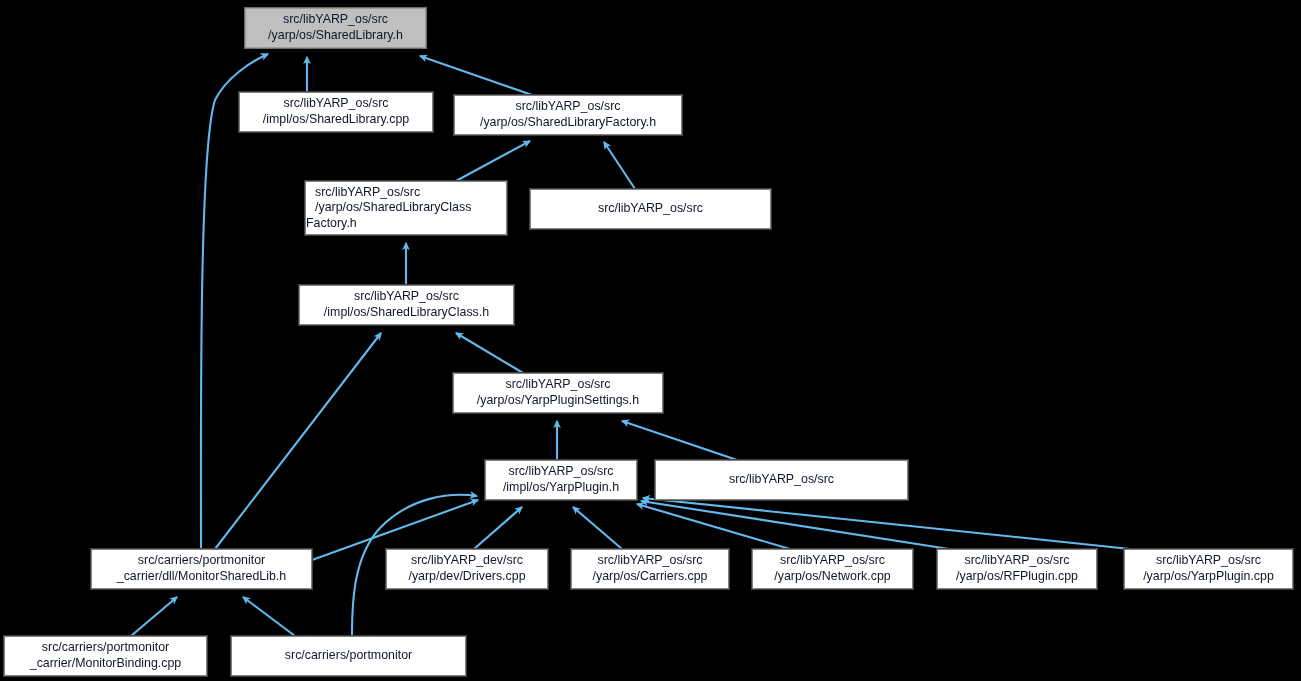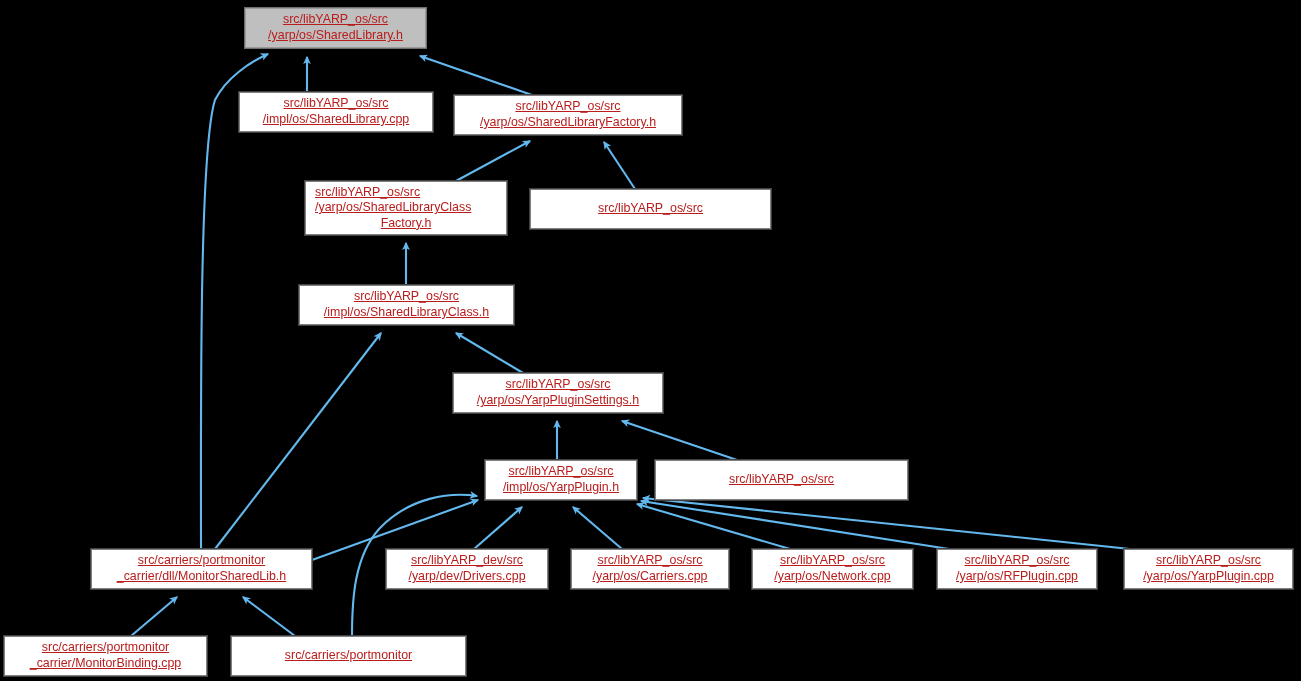--- a/index.html
+++ b/index.html
@@ -23,49 +23,47 @@
     width: 1301px;
     height: 681px;
     pointer-events: none;
   }
   .node {
     position: absolute;
     box-sizing: border-box;
     background: #ffffff;
     border: 1px solid #808080;
     outline: 1px solid #404040;
-    color: #b91c1c;
+    color: #0f172a;
     font-size: 12.4px;
     line-height: 15.6px;
     text-align: center;
     display: flex;
     flex-direction: column;
     align-items: center;
     justify-content: center;
     white-space: pre;
     z-index: 5;
     cursor: pointer;
-    text-decoration: underline;
   }
   .node.root {
     background: #bfbfbf;
     border: 1px solid #9a9a9a;
     outline: 1px solid #707070;
   }
   .node .ln {
     display: block;
     width: 100%;
   }
   .node.leftish .ln {
     text-align: left;
     padding-left: 9px;
     box-sizing: border-box;
   }
   .node.centerlast .ln:last-child {
-    text-align: center;
     padding-left: 0;
   }
 </style>
 </head>
 <body>
 
 <div id="graph" style="background: rgb(0, 0, 0);">
 
   <svg id="edges" width="1301" height="681" viewBox="0 0 1301 681">
     <defs>

